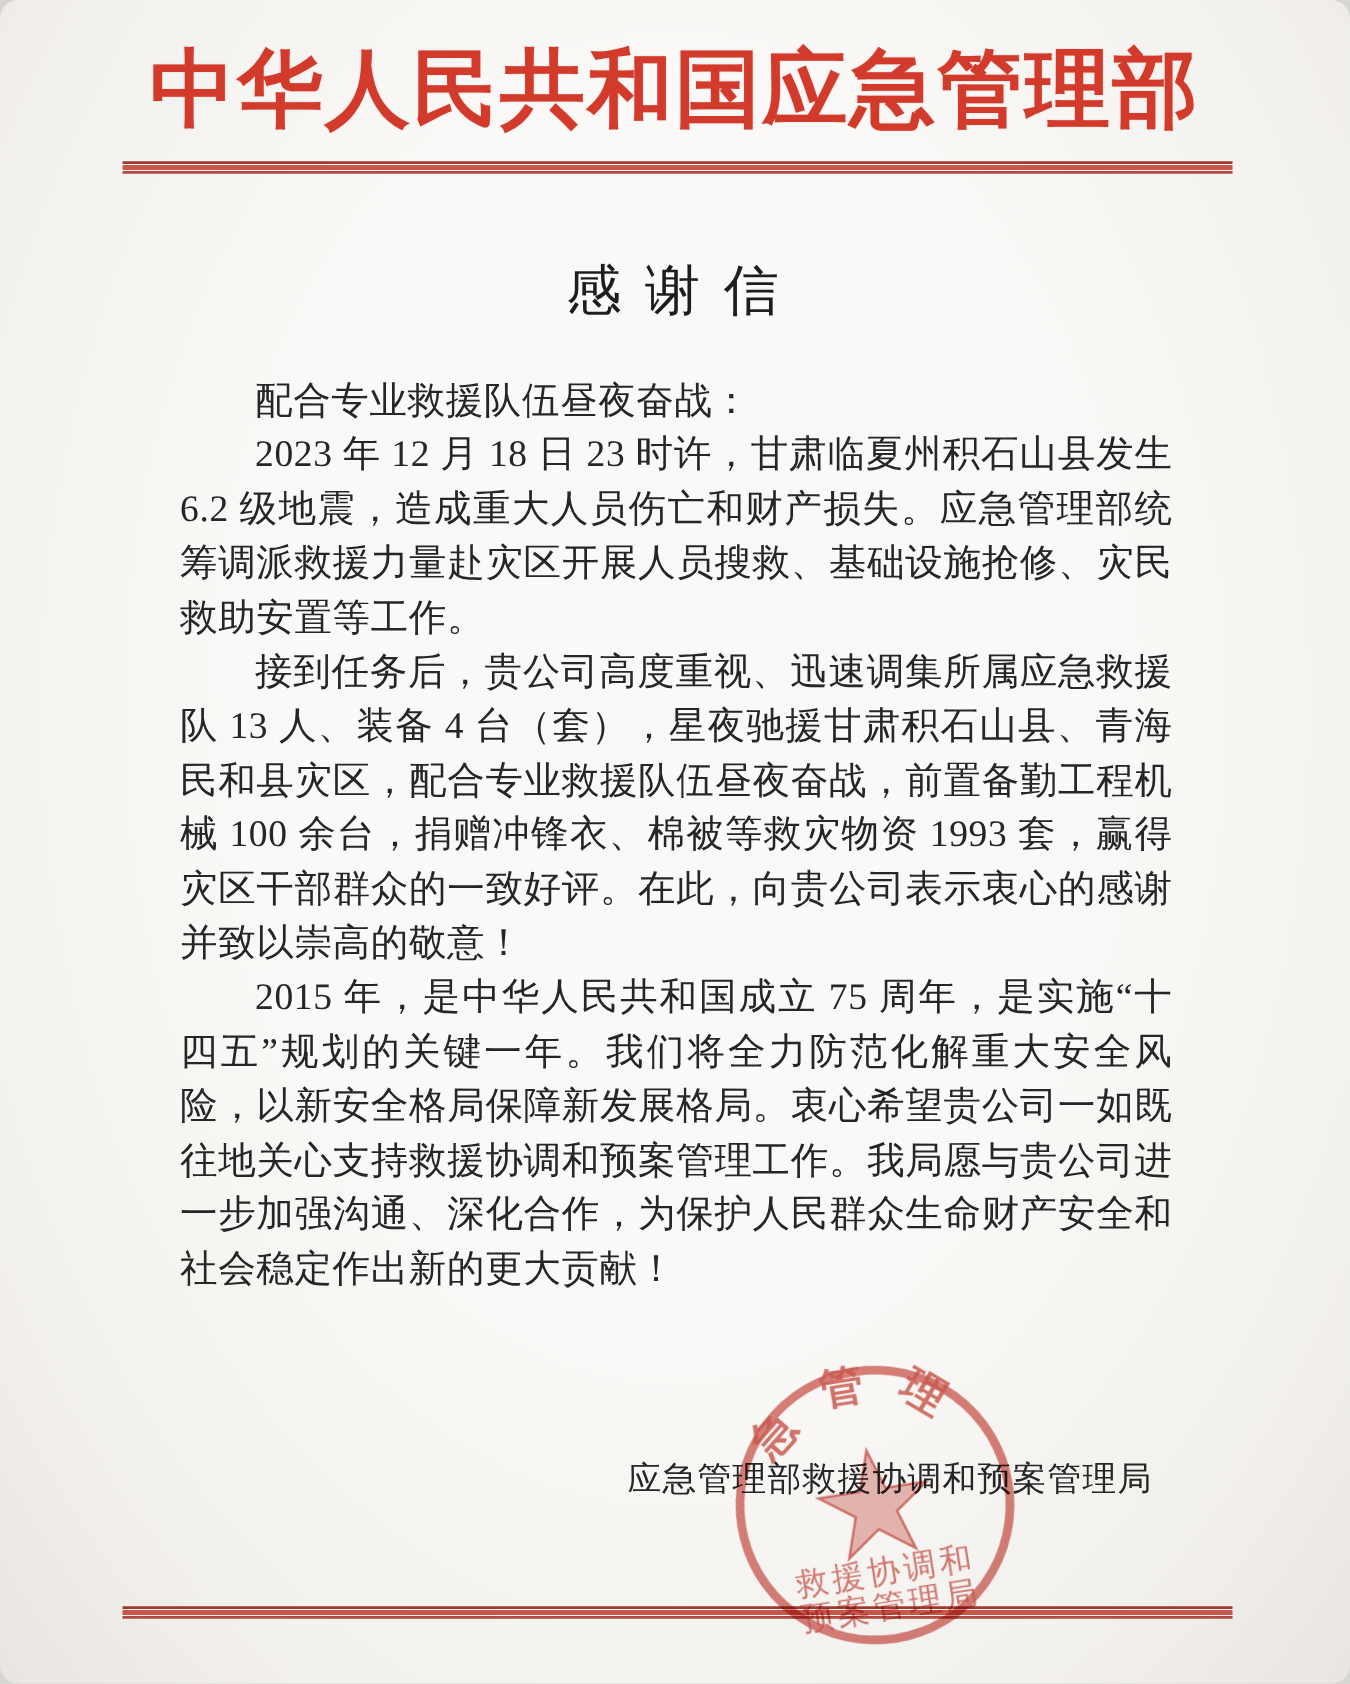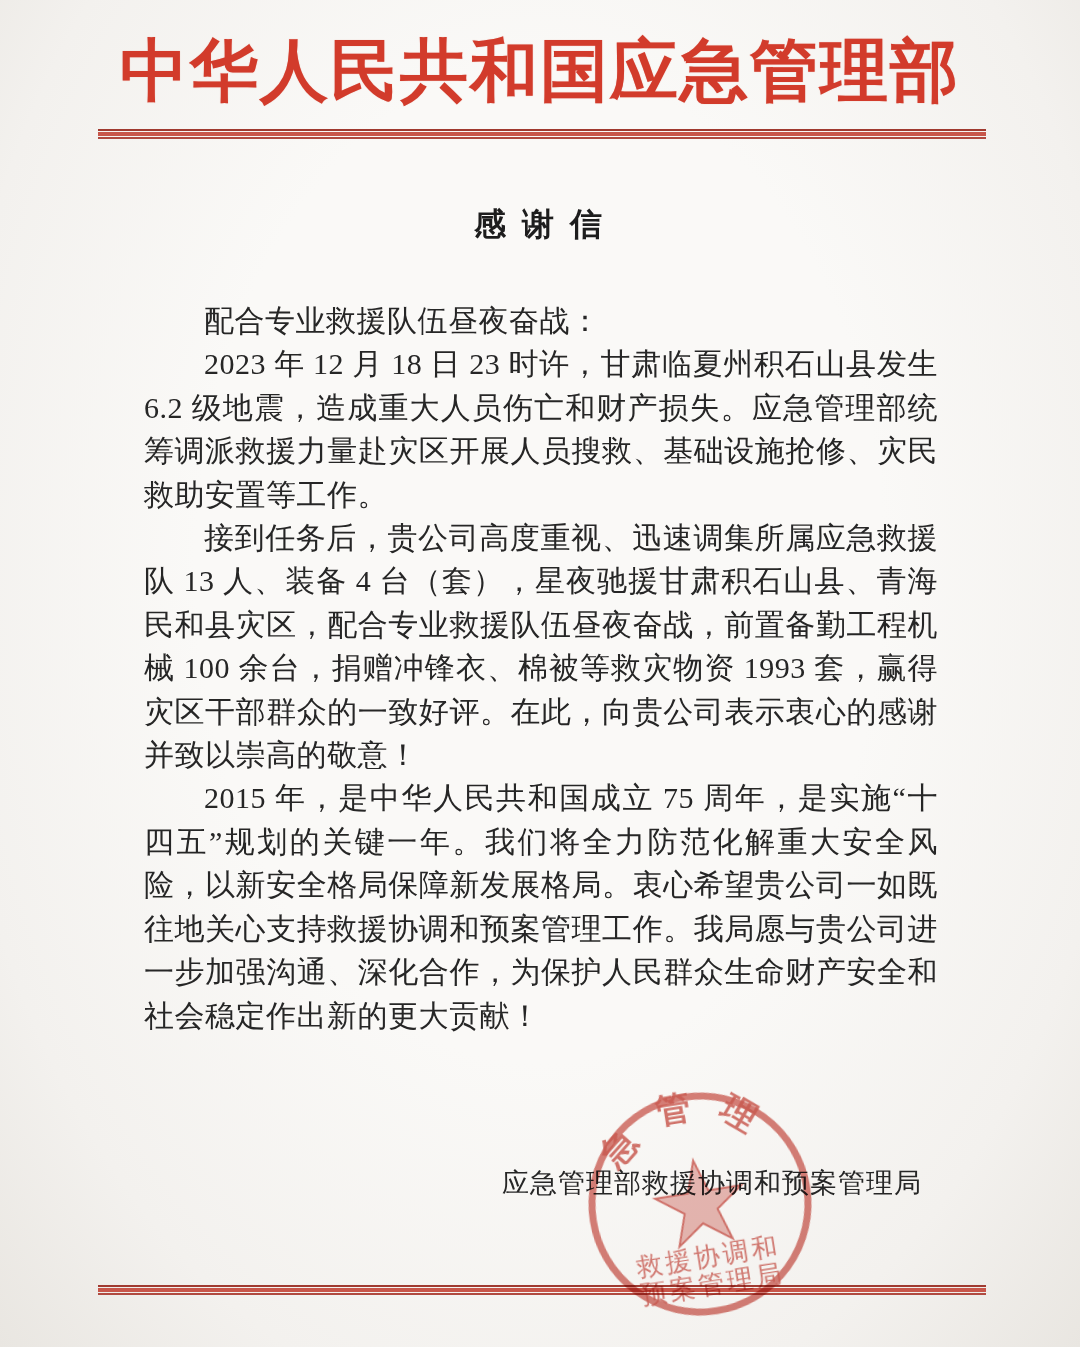--- a/index.html
+++ b/index.html
@@ -5,20 +5,21 @@
   html,body{margin:0;padding:0;background:#d8d6d2;}
   .page{
     position:relative;
     width:1080px;height:1347px;
     margin:0 auto;
     background:
       radial-gradient(ellipse at 50% 42%, #faf9f7 45%, #f3f1ee 78%, #e9e6e1 100%);
     overflow:hidden;
     font-family:"Liberation Serif","DejaVu Serif",serif;
     color:#262626;
+    border-radius:15px;
   }
   .letterhead{
     position:absolute;top:26px;left:0;width:100%;
     text-align:center;
     font-size:68px;font-weight:700;letter-spacing:2px;
     color:#d23b2b;
     text-shadow:0 0 1px rgba(210,59,43,.4);
     white-space:nowrap;
   }
   .rule{
@@ -28,21 +29,21 @@
       rgba(0,0,0,0) 2px,rgba(0,0,0,0) 3px,
       #c8564a 3px,#c8564a 7px,
       rgba(0,0,0,0) 7px,rgba(0,0,0,0) 8px,
       #b04a40 8px,#b04a40 10px);
   }
   .rule-top{top:129px;}
   .rule-bottom{top:1285px;}
   .letter-title{
     position:absolute;top:203px;left:0;width:100%;
     text-align:center;
-    font-size:32px;font-weight:700;color:#1d1d1d;
+    font-size:44px;font-weight:400;color:#1d1d1d;
     letter-spacing:4px;white-space:nowrap;
   }
   .letter-body{
     position:absolute;top:299px;left:144px;width:794px;
     font-size:30px;line-height:43.4px;
     letter-spacing:.5px;
     text-align:justify;
   }
   .letter-body p{margin:0;text-indent:2em;}
   .salutation{text-indent:0;}

